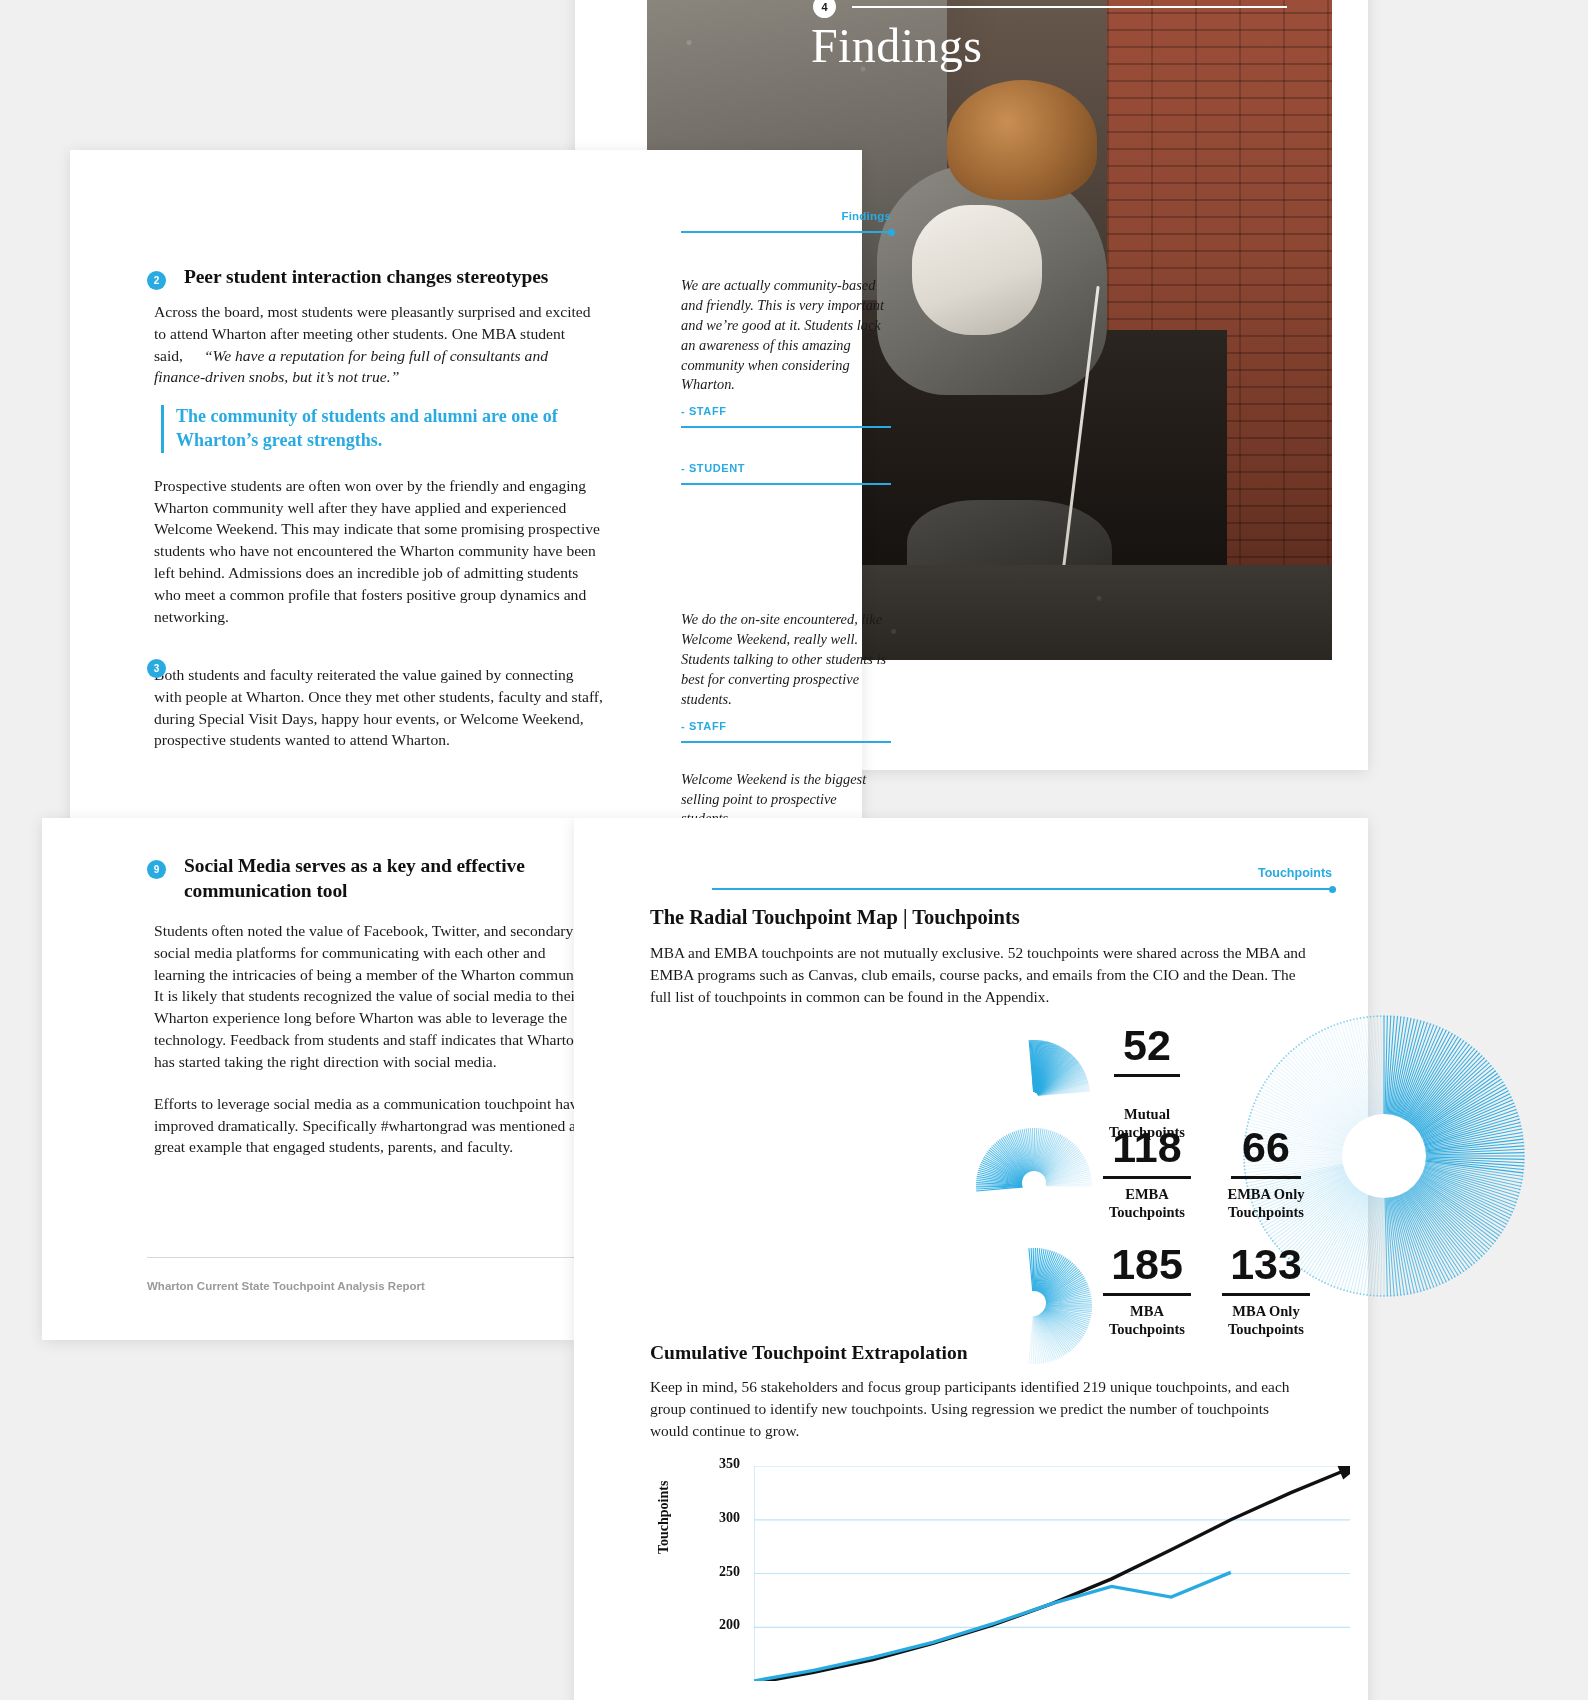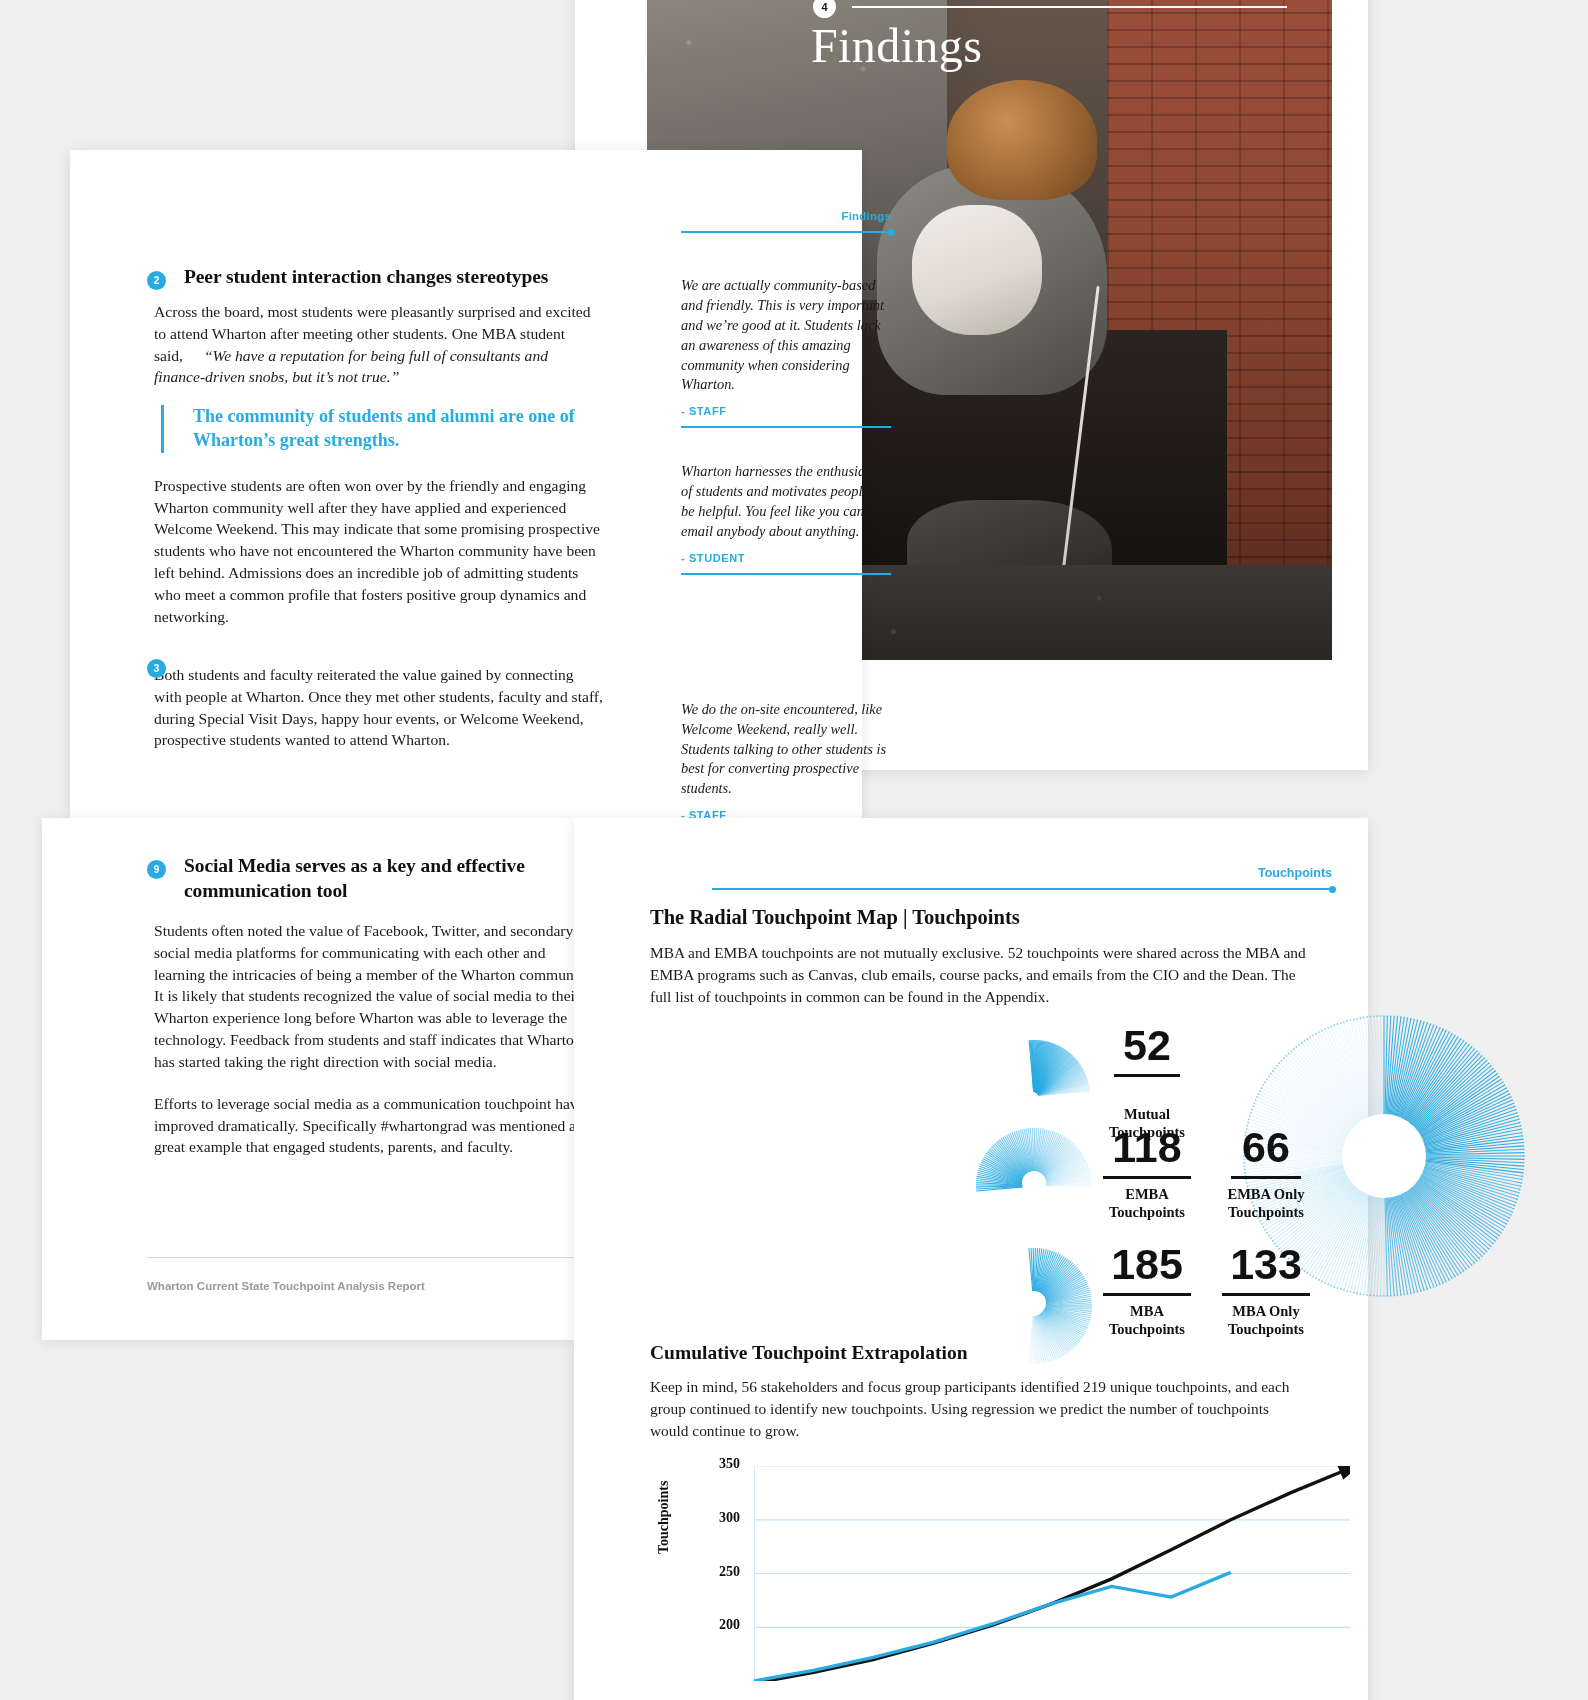--- a/index.html
+++ b/index.html
@@ -92,21 +92,21 @@
   }
   .sec-title{
     margin-left:37px;font-size:19.5px;font-weight:700;color:#111;line-height:1.28;
     letter-spacing:-.1px;
   }
   .body-p{
     font-size:15.6px;line-height:1.40;color:#1a1a1a;margin:11px 0 0 7px;
   }
   .body-p i{font-style:italic;margin-left:17px;}
   .pullquote{
-    margin:17px 0 0 14px;padding-left:29px;border-left:3px solid #29ABE2;
+    margin:17px 0 0 14px;padding-left:12px;border-left:3px solid #29ABE2;
     color:#29ABE2;font-size:18px;font-weight:700;line-height:1.32;
   }
 
   
   .rail{position:absolute;left:611px;top:60px;width:210px;}
   .rail-label{
     color:#29ABE2;font-family:"Liberation Sans",sans-serif;font-size:11.5px;
     font-weight:700;text-align:right;letter-spacing:.2px;
   }
   .rail-rule{
@@ -210,21 +210,20 @@
       <div class="rail-label">Findings</div>
       <div class="rail-rule"></div>
 
       <div style="margin-top:43px;">
         <div class="quote">We are actually community-based and friendly. This is very important and we’re good at it. Students lack an awareness of this amazing community when considering Wharton.</div>
         <div class="attrib">- STAFF</div>
         <div class="q-rule"></div>
       </div>
 
       <div style="margin-top:34px;">
-        <div class="quote">Wharton harnesses the enthusiasm of students and motivates people to be helpful. You feel like you can email anybody about anything.</div>
         <div class="attrib">- STUDENT</div>
         <div class="q-rule"></div>
       </div>
 
       <div style="margin-top:125px;">
         <div class="quote">We do the on-site encountered, like Welcome Weekend, really well. Students talking to other students is best for converting prospective students.</div>
         <div class="attrib">- STAFF</div>
         <div class="q-rule"></div>
       </div>
 

